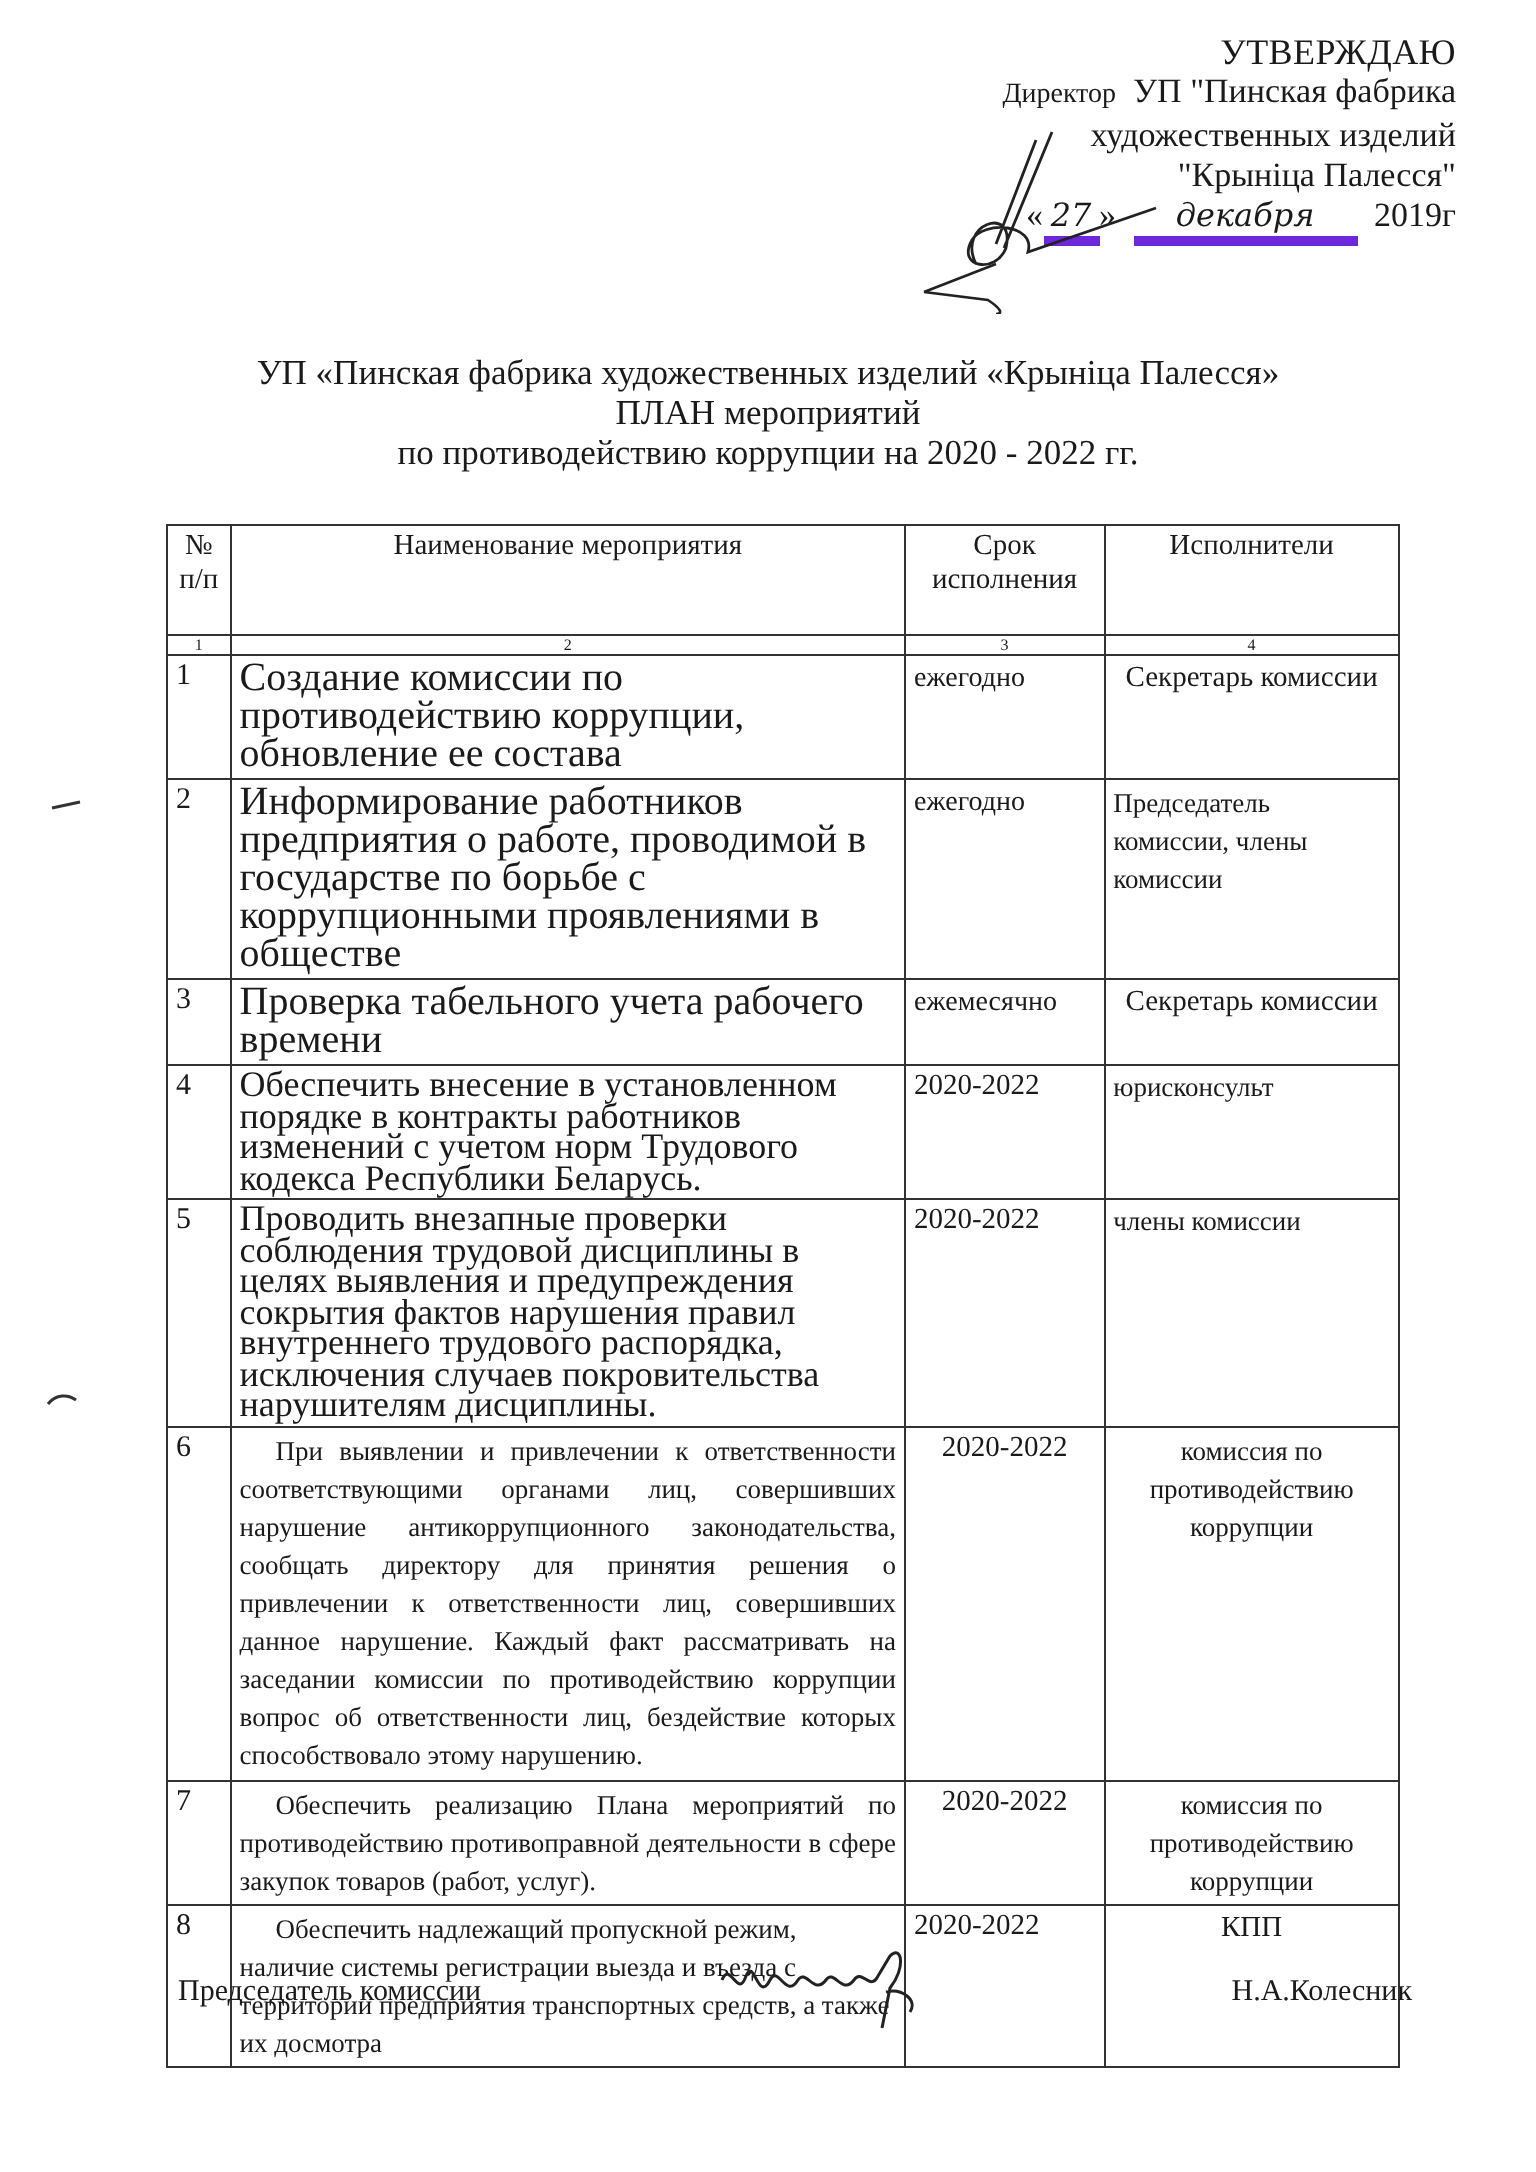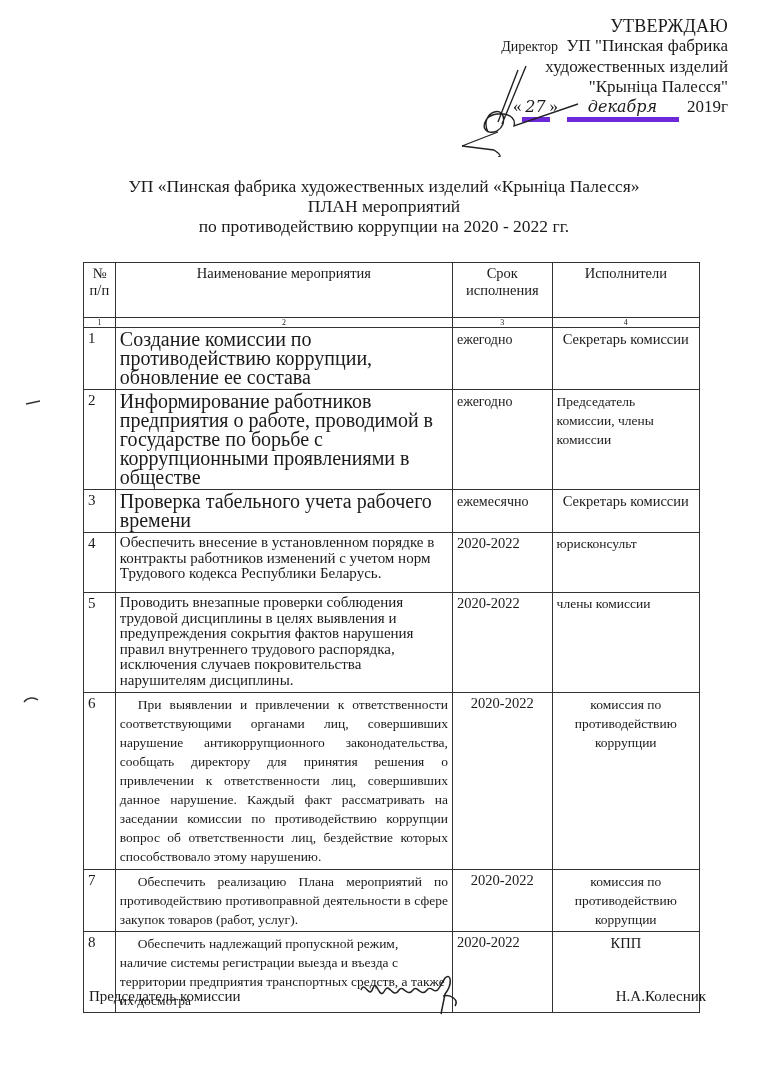--- a/index.html
+++ b/index.html
@@ -20,21 +20,21 @@
   table.plan { position: absolute; left: 83px; top: 262px; width: 617px; border-collapse: collapse; table-layout: fixed; }
   table.plan td, table.plan th { border: 1px solid #333; vertical-align: top; padding: 2px 4px; font-weight: normal; }
   .c1 { width: 30px; }
   .c2 { width: 318px; }
   .c3 { width: 94px; }
   .c4 { width: 139px; }
   thead th { font-size: 14.5px; line-height: 17px; text-align: center; height: 50px; }
   tr.numrow td { font-size: 8px; line-height: 9px; text-align: center; padding: 0; height: 9px; }
   td.num { font-size: 15px; }
   td.name-lg { font-size: 20px; line-height: 19px; }
-  td.name-sm { font-size: 15px; line-height: 15.5px; font-weight: bold; }
+  td.name-sm { font-size: 18px; line-height: 15.5px; font-weight: bold; }
   td.name-j { font-size: 13.5px; line-height: 19px; text-align: justify; font-weight: bold; }
   td.term-lg { font-size: 14px; line-height: 19px; }
   td.term { font-size: 14.5px; line-height: 17px; }
   td.term-c { font-size: 14.5px; line-height: 17px; text-align: center; }
   td.exec-lg { font-size: 14.5px; line-height: 19px; text-align: center; }
   td.exec-b { font-size: 13.5px; line-height: 17px; font-weight: bold; }
   td.exec-c { font-size: 13.5px; line-height: 19px; text-align: center; font-weight: bold; }
   .indent { text-indent: 18px; }
   .r1 { height: 41px; } .r2 { height: 60px; } .r3 { height: 40px; }
   .r4 { height: 60px; } .r5 { height: 100px; } .r6 { height: 177px; }

